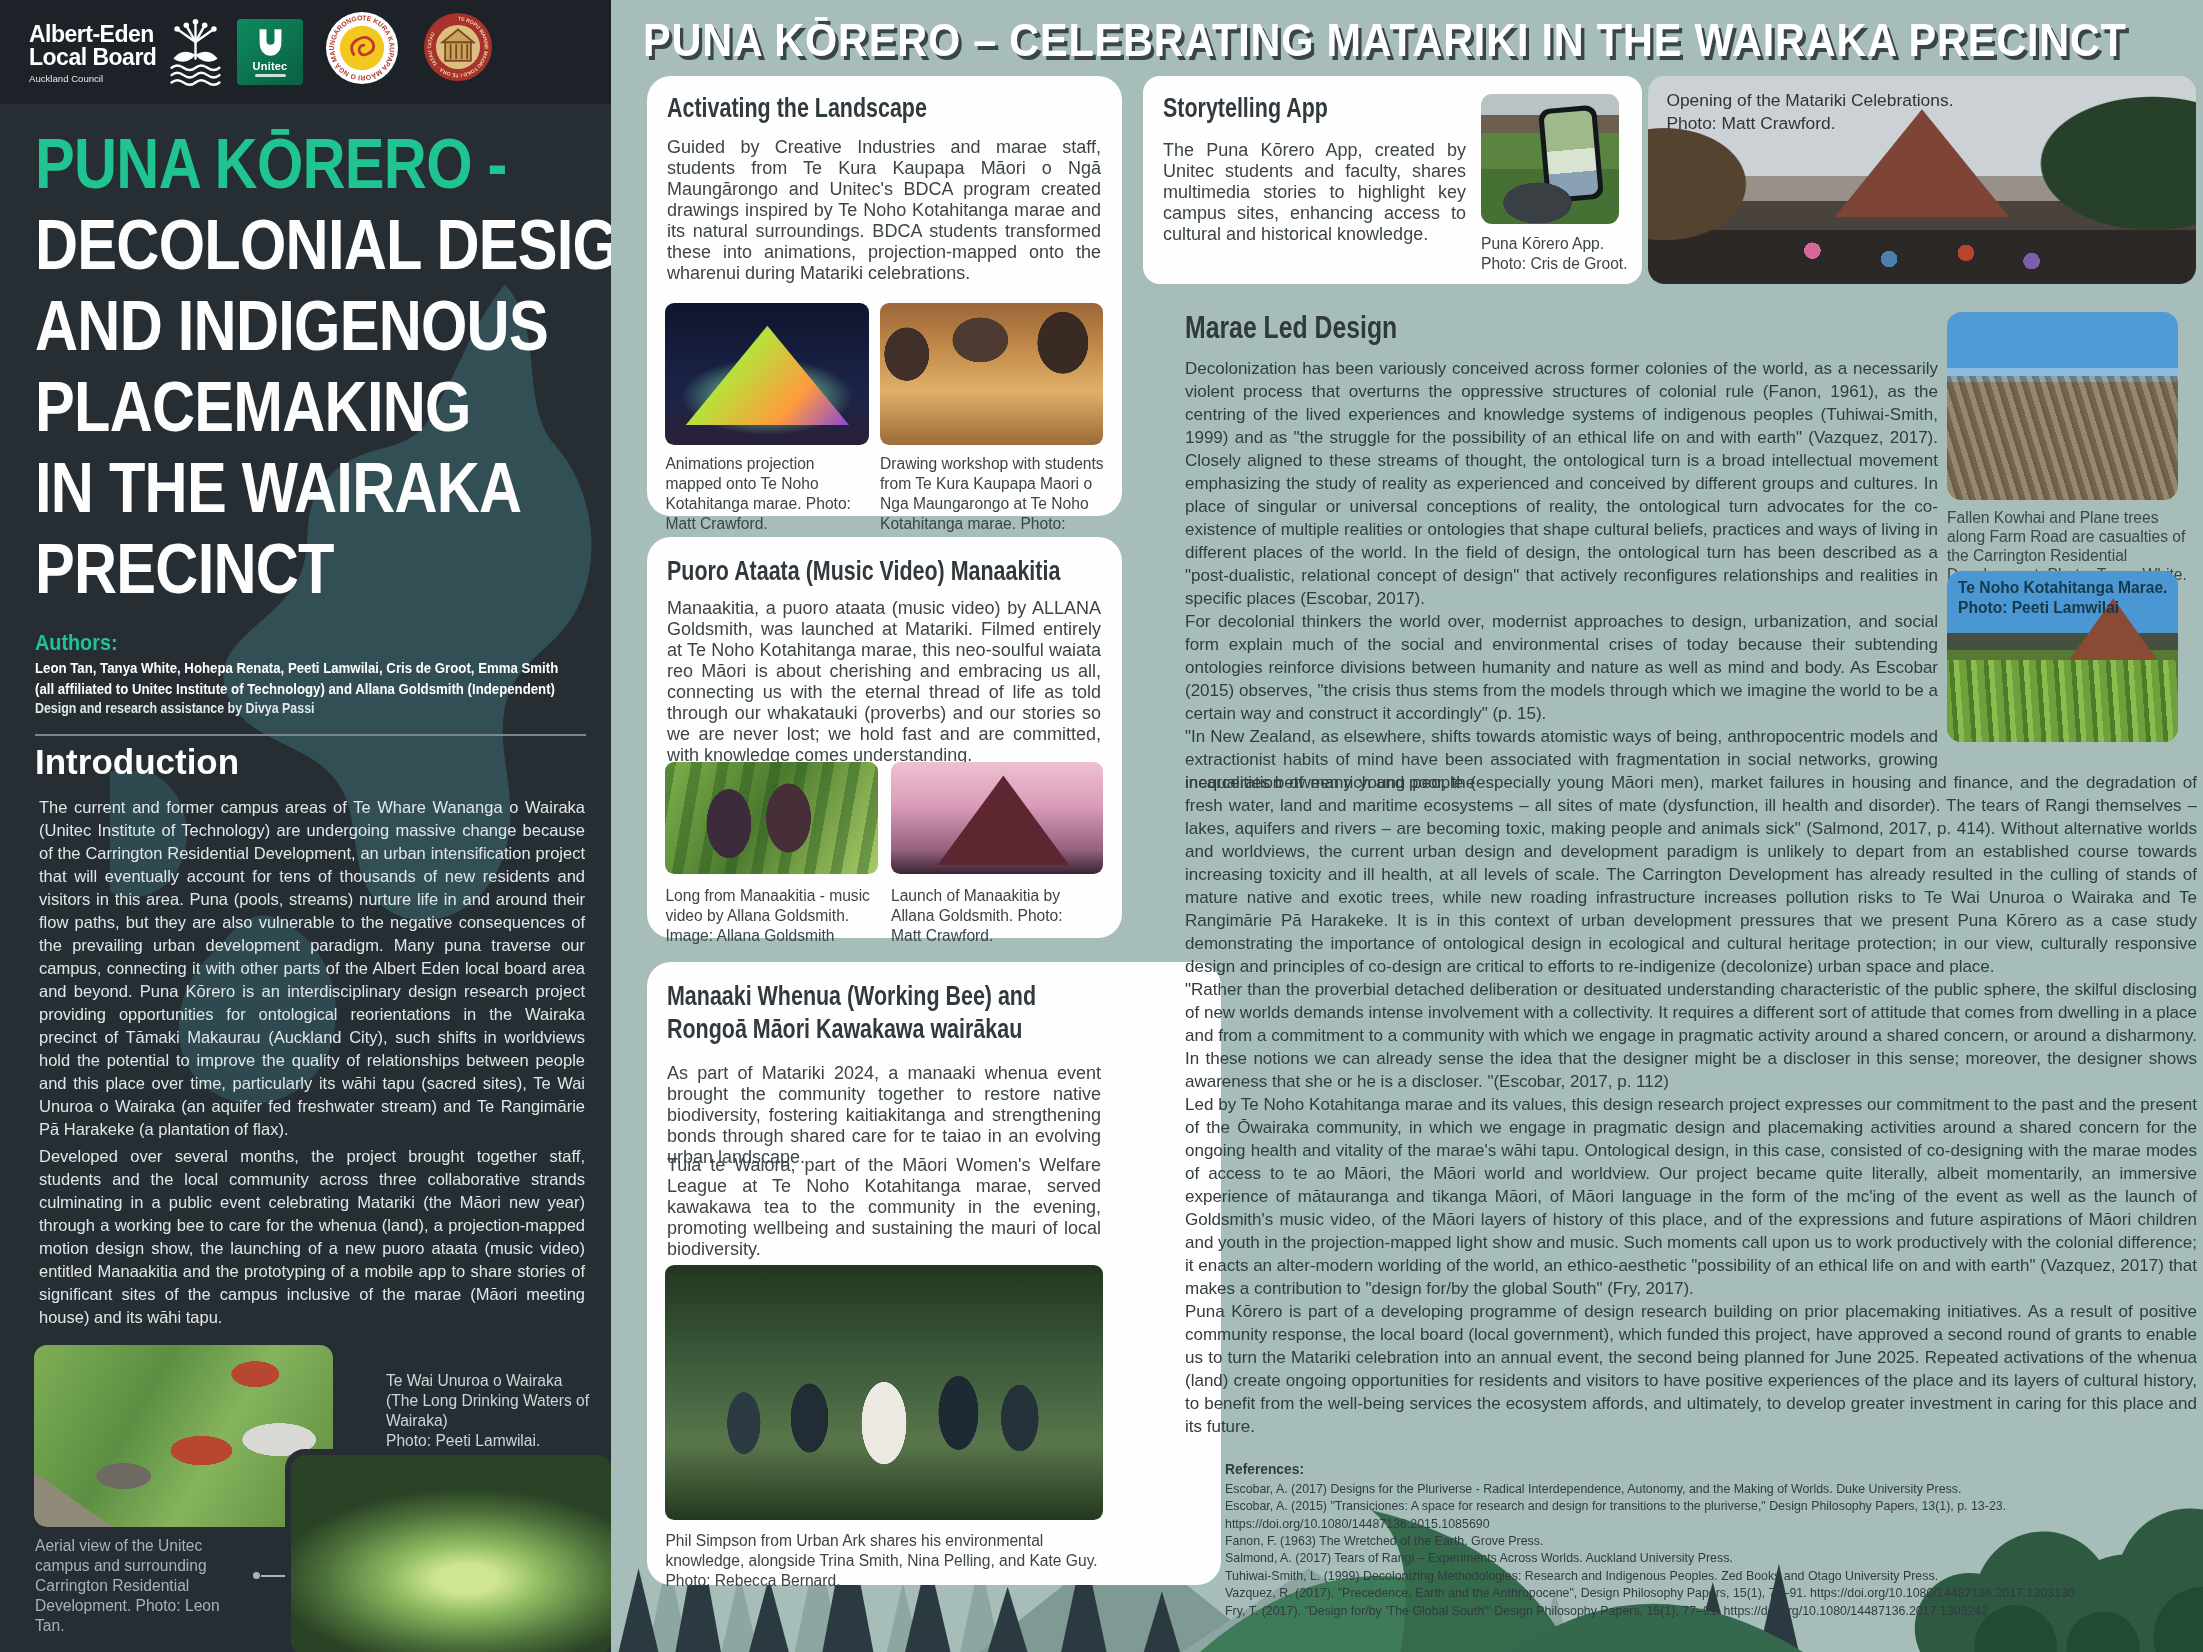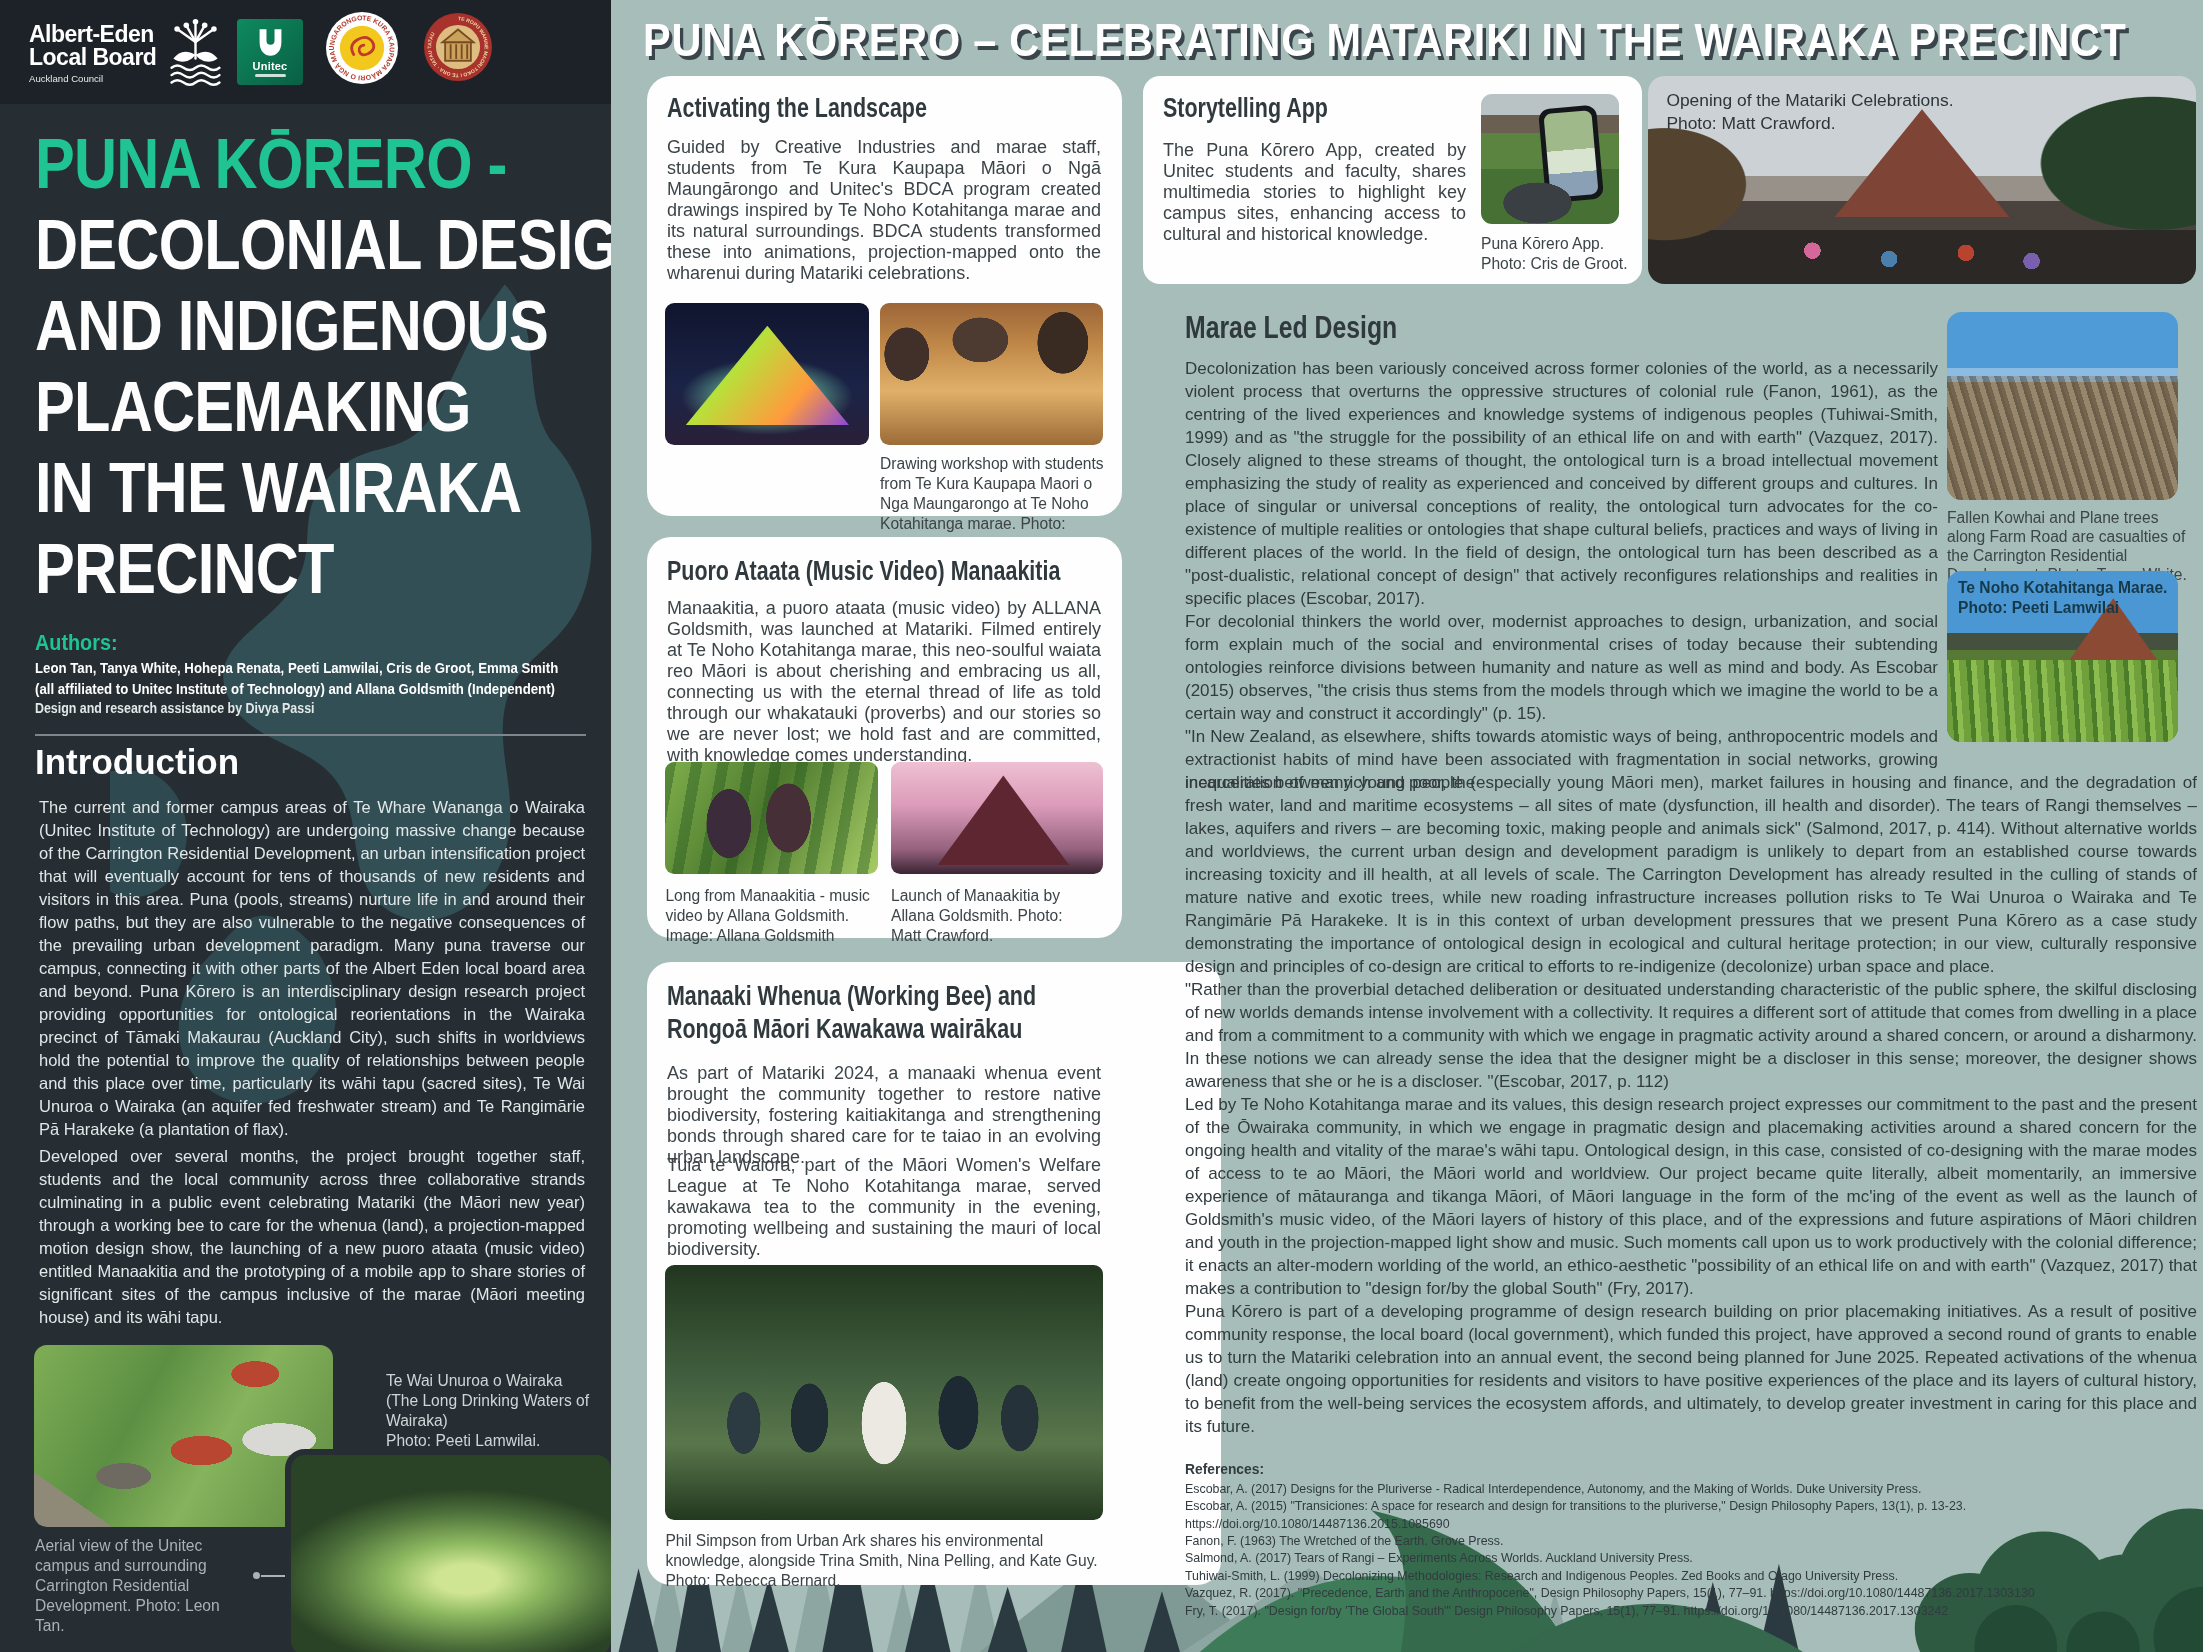--- a/index.html
+++ b/index.html
@@ -116,21 +116,21 @@
   .card .body{position:absolute;font-size:18px;line-height:21px;text-align:justify;color:#3c4448;}
   .card .cap{position:absolute;font-size:15.6px;line-height:20px;color:#3c4448;}
 
   .marae-wrap{position:absolute;left:1185px;top:310px;width:1012px;z-index:2;}
   .marae-wrap h2{margin:0 0 11px 0;font-size:31px;font-weight:bold;color:#30393d;
      transform:scaleX(.8);transform-origin:0 0;white-space:nowrap;}
   .marae-text{font-size:17px;line-height:23px;text-align:justify;color:#323b3f;}
   .marae-text p{margin:0;}
   .m-narrow{width:753px;}
   .m-wide{width:1012px;margin-top:-23px;}
-  .refs{margin-top:24px;color:#323b3f;}
+  .refs{margin-top:24px;color:#323b3f;margin-left:40px;}
   .refs .rlab{font-size:13.8px;font-weight:bold;margin-bottom:3.7px;}
   .refs .ritem{font-size:12.4px;line-height:17.4px;}
 
   .overlay-cap{position:absolute;font-size:17.4px;line-height:23px;color:#2e3539;white-space:pre-line;}
   .cap-right{position:absolute;font-size:15.6px;line-height:19px;color:#3c4549;}
 
   .bottom-svg{position:absolute;left:611px;top:1490px;width:1593px;height:163px;z-index:1;}
   .z2{z-index:2;}
 </style>
 </head>
@@ -298,20 +298,21 @@
         <circle cx="1625" cy="172" r="40"></circle>
         <circle cx="1735" cy="160" r="55"></circle>
     </g>
   </svg>
 
   <div class="card z2" style="left:647px;top:76px;width:475px;height:440px;">
     <h2 style="left:20px;top:14.7px;">Activating the Landscape</h2>
     <div class="body" style="left:20px;top:61px;width:434px;">Guided by Creative Industries and marae staff, students from Te Kura Kaupapa Māori o Ngā Maungārongo and Unitec's BDCA program created drawings inspired by Te Noho Kotahitanga marae and its natural surroundings. BDCA students transformed these into animations, projection-mapped onto the wharenui during Matariki celebrations.</div>
     <div class="ph ph-projection" style="left:18.4px;top:227px;width:204px;height:142px;border-radius:9.2px;"></div>
     <div class="ph ph-workshop" style="left:233px;top:227px;width:223px;height:142px;border-radius:9.2px;"></div>
+    <div class="cap" style="left:18.4px;top:378px;width:195px;">Animations projection mapped onto Te Noho Kotahitanga marae. Photo: Matt Crawford.</div>
     <div class="cap" style="left:233px;top:378px;width:225px;">Drawing workshop with students from Te Kura Kaupapa Maori o Nga Maungarongo at Te Noho Kotahitanga marae. Photo: Peeti Lamwilai</div>
   </div>
 
   <div class="card z2" style="left:647px;top:537px;width:475px;height:401px;">
     <h2 style="left:20px;top:16.5px;">Puoro Ataata (Music Video) Manaakitia</h2>
     <div class="body" style="left:20px;top:61px;width:434px;">Manaakitia, a puoro ataata (music video) by ALLANA Goldsmith, was launched at Matariki. Filmed entirely at Te Noho Kotahitanga marae, this neo-soulful waiata reo Māori is about cherishing and embracing us all, connecting us with the eternal thread of life as told through our whakatauki (proverbs) and our stories so we are never lost; we hold fast and are committed, with knowledge comes understanding.</div>
     <div class="ph ph-mv-still" style="left:18.4px;top:225px;width:213px;height:112px;border-radius:9.2px;"></div>
     <div class="ph ph-mv-launch" style="left:244px;top:225px;width:212px;height:112px;border-radius:9.2px;"></div>
     <div class="cap" style="left:18.4px;top:349px;width:207px;">Long from Manaakitia - music video by Allana Goldsmith. Image: Allana Goldsmith</div>
     <div class="cap" style="left:244px;top:349px;width:202px;">Launch of Manaakitia by Allana Goldsmith. Photo: Matt Crawford.</div>

